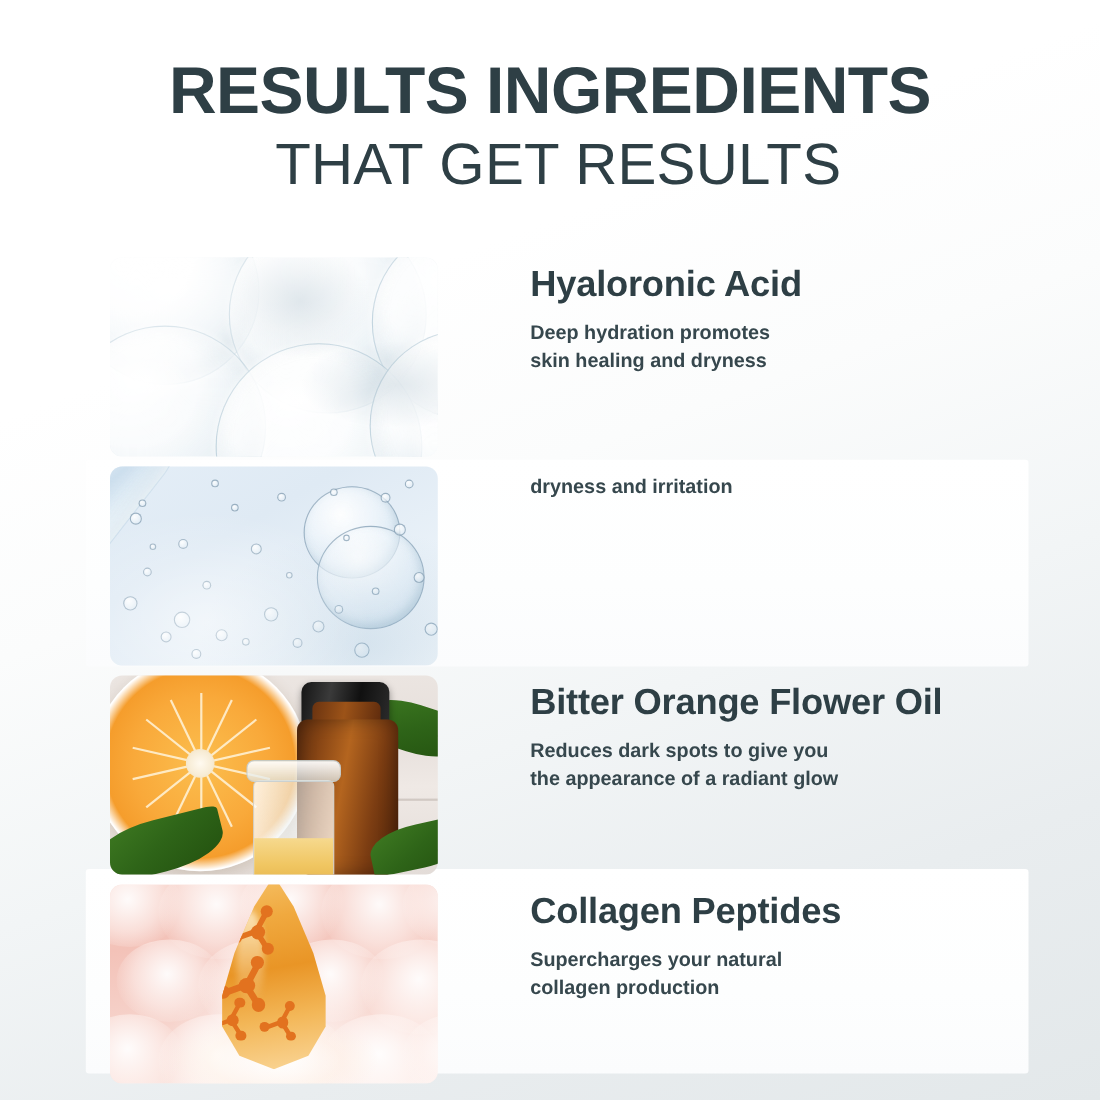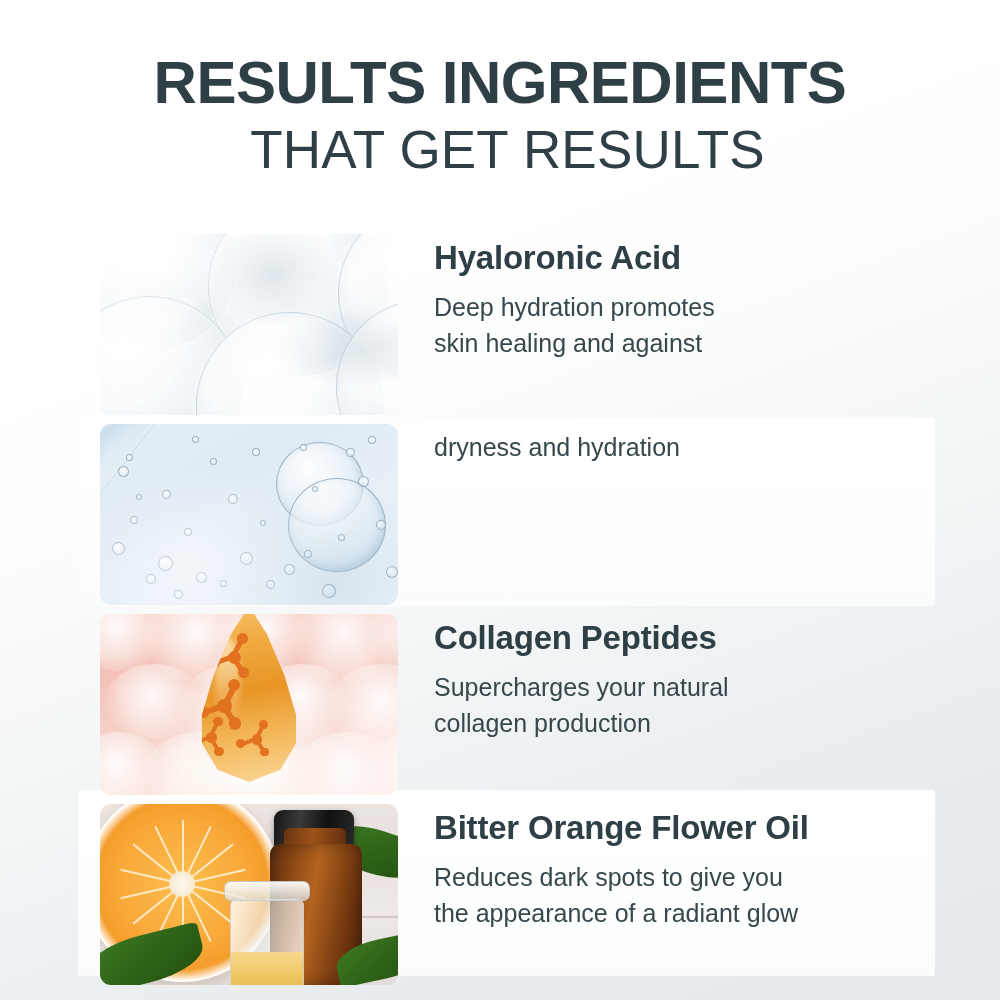--- a/index.html
+++ b/index.html
@@ -74,20 +74,21 @@
     top: 234px;
     left: 0;
     width: 1000px;
   }
   .row {
     position: relative;
     height: 186px;
     margin-bottom: 4px;
     display: flex;
     align-items: flex-start;
+    gap: 48px;
   }
   .thumb {
     position: relative;
     width: 298px;
     height: 181px;
     margin-left: 100px;
     border-radius: 11px;
     overflow: hidden;
     flex: 0 0 auto;
     background: #eef3f6;
@@ -100,22 +101,22 @@
   .ing-title {
     font-size: 33px;
     font-weight: 700;
     color: #2e3f45;
     letter-spacing: -0.2px;
     line-height: 1.1;
     margin: 0 0 14px 0;
     white-space: nowrap;
   }
   .ing-desc {
-    font-size: 25px;
-    font-weight: 400;
+    font-size: 18px;
+    font-weight: 700;
     color: #36474d;
     line-height: 1.42;
     margin: 0;
     max-width: 460px;
   }
   .ing-desc span { display: block; white-space: nowrap; }
 
   
   .img-bubbles {
     background:
@@ -388,21 +389,21 @@
         <div class="sph s3"></div>
         <div class="sph s4"></div>
         <div class="sph s5"></div>
         <div class="sph s6"></div>
         <div class="mist-b"></div>
       </div>
       <div class="copy">
         <div class="ing-title">Hyaloronic Acid</div>
         <div class="ing-desc">
           <span>Deep hydration promotes</span>
-          <span>skin healing and against</span>
+          <span>skin healing and dryness</span>
         </div>
       </div>
     </div>
 
     <div class="row">
       <div class="thumb img-glycerin">
         <div class="pipette"></div>
         <div class="gbub gb-a"></div>
         <div class="gbub gb-b"></div>
         <div class="spray" id="glycerin-droplets">
@@ -434,21 +435,65 @@
             <div class="tiny" style="left: 200px; top: 20px; width: 5px; height: 5px;"></div>
             <div class="tiny" style="left: 238px; top: 110px; width: 5px; height: 5px;"></div>
             <div class="tiny" style="left: 160px; top: 96px; width: 4px; height: 4px;"></div>
             <div class="tiny" style="left: 92px; top: 12px; width: 5px; height: 5px;"></div>
             <div class="tiny" style="left: 212px; top: 62px; width: 4px; height: 4px;"></div>
           </div>
         <div class="sheen-g"></div>
       </div>
       <div class="copy">
         <div class="ing-desc">
-          <span>dryness and hydration</span>
+          <span>dryness and irritation</span>
+        </div>
+      </div>
+    </div>
+
+    <div class="row">
+      <div class="thumb img-orange">
+        <div class="plank" style="top:54px"></div>
+        <div class="plank" style="top:112px"></div>
+        <div class="plank" style="top:158px"></div>
+        <div class="leaf l2"></div>
+        <div class="orange-slice">
+          <div id="orange-segments">
+              <div class="seg" style="transform: rotate(0deg);"></div>
+              <div class="seg" style="transform: rotate(25.7143deg);"></div>
+              <div class="seg" style="transform: rotate(51.4286deg);"></div>
+              <div class="seg" style="transform: rotate(77.1429deg);"></div>
+              <div class="seg" style="transform: rotate(102.857deg);"></div>
+              <div class="seg" style="transform: rotate(128.571deg);"></div>
+              <div class="seg" style="transform: rotate(154.286deg);"></div>
+              <div class="seg" style="transform: rotate(180deg);"></div>
+              <div class="seg" style="transform: rotate(205.714deg);"></div>
+              <div class="seg" style="transform: rotate(231.429deg);"></div>
+              <div class="seg" style="transform: rotate(257.143deg);"></div>
+              <div class="seg" style="transform: rotate(282.857deg);"></div>
+              <div class="seg" style="transform: rotate(308.571deg);"></div>
+              <div class="seg" style="transform: rotate(334.286deg);"></div>
+            </div>
+          <div class="core"></div>
+        </div>
+        <div class="bottle-cap"></div>
+        <div class="bottle-neck"></div>
+        <div class="bottle"></div>
+        <div class="vial">
+          <div class="vial-oil"></div>
+        </div>
+        <div class="vial-rim"></div>
+        <div class="leaf l1"></div>
+        <div class="leaf l3"></div>
+      </div>
+      <div class="copy">
+        <div class="ing-title">Bitter Orange Flower Oil</div>
+        <div class="ing-desc">
+          <span>Reduces dark spots to give you</span>
+          <span>the appearance of a radiant glow</span>
         </div>
       </div>
     </div>
 
     <div class="row">
       <div class="thumb img-collagen">
         <div class="cellgrid" id="collagen-cells">
             <div class="cell" style="width: 96px; height: 74.88px; left: -30px; top: -18px;"></div>
             <div class="cell" style="width: 110px; height: 85.8px; left: 44px; top: -18px;"></div>
             <div class="cell" style="width: 96px; height: 74.88px; left: 118px; top: -18px;"></div>
@@ -500,58 +545,14 @@
       </div>
       <div class="copy">
         <div class="ing-title">Collagen Peptides</div>
         <div class="ing-desc">
           <span>Supercharges your natural</span>
           <span>collagen production</span>
         </div>
       </div>
     </div>
 
-    <div class="row">
-      <div class="thumb img-orange">
-        <div class="plank" style="top:54px"></div>
-        <div class="plank" style="top:112px"></div>
-        <div class="plank" style="top:158px"></div>
-        <div class="leaf l2"></div>
-        <div class="orange-slice">
-          <div id="orange-segments">
-              <div class="seg" style="transform: rotate(0deg);"></div>
-              <div class="seg" style="transform: rotate(25.7143deg);"></div>
-              <div class="seg" style="transform: rotate(51.4286deg);"></div>
-              <div class="seg" style="transform: rotate(77.1429deg);"></div>
-              <div class="seg" style="transform: rotate(102.857deg);"></div>
-              <div class="seg" style="transform: rotate(128.571deg);"></div>
-              <div class="seg" style="transform: rotate(154.286deg);"></div>
-              <div class="seg" style="transform: rotate(180deg);"></div>
-              <div class="seg" style="transform: rotate(205.714deg);"></div>
-              <div class="seg" style="transform: rotate(231.429deg);"></div>
-              <div class="seg" style="transform: rotate(257.143deg);"></div>
-              <div class="seg" style="transform: rotate(282.857deg);"></div>
-              <div class="seg" style="transform: rotate(308.571deg);"></div>
-              <div class="seg" style="transform: rotate(334.286deg);"></div>
-            </div>
-          <div class="core"></div>
-        </div>
-        <div class="bottle-cap"></div>
-        <div class="bottle-neck"></div>
-        <div class="bottle"></div>
-        <div class="vial">
-          <div class="vial-oil"></div>
-        </div>
-        <div class="vial-rim"></div>
-        <div class="leaf l1"></div>
-        <div class="leaf l3"></div>
-      </div>
-      <div class="copy">
-        <div class="ing-title">Bitter Orange Flower Oil</div>
-        <div class="ing-desc">
-          <span>Reduces dark spots to give you</span>
-          <span>the appearance of a radiant glow</span>
-        </div>
-      </div>
-    </div>
-
   </div>
 </div>
 
 </body></html>

